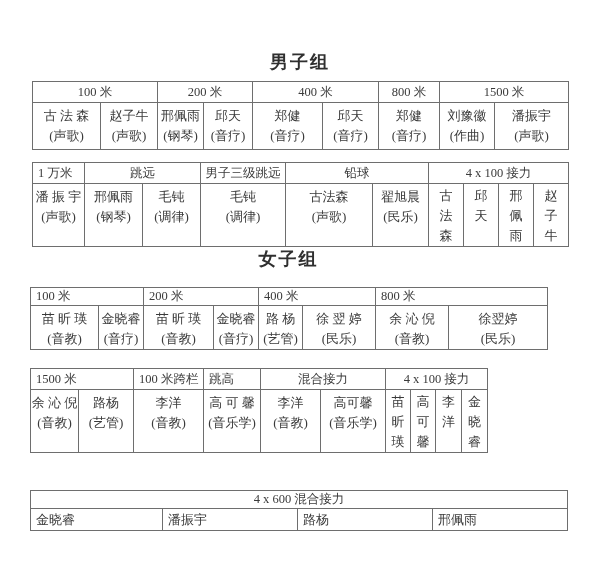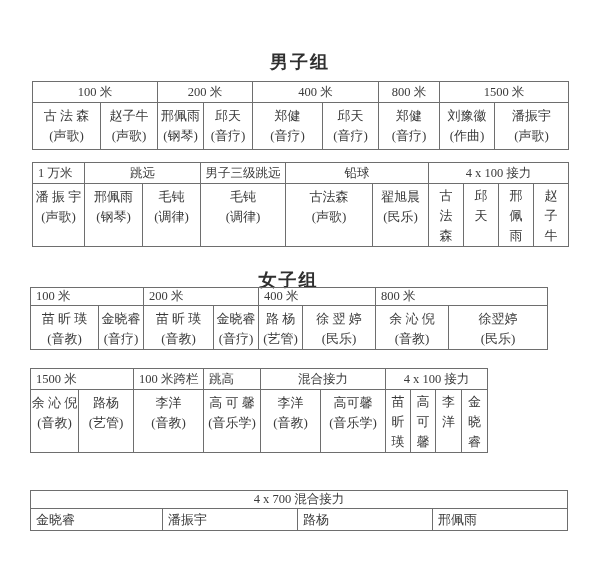--- a/index.html
+++ b/index.html
@@ -162,21 +162,21 @@
           </td>
       <td class="vcell">
             <span class="nm">赵
 子
 牛</span>
           </td>
     </tr>
   </tbody>
     </table>
 
-  <div class="section-title" style="left:30px; top:268px; width:517px;">女子组</div>
+  <div class="section-title" style="left:30px; top:247px; width:517px;">女子组</div>
 
   <table class="t3" style="left:30px; top:287px; width:517px;">
     <colgroup>
       <col style="width:68px">
         <col style="width:45px">
         <col style="width:70px">
         <col style="width:45px">
       <col style="width:44px">
         <col style="width:73px">
         <col style="width:73px">
@@ -297,21 +297,21 @@
 
   <table class="t5" style="left:30px; top:490px; width:537px;">
     <colgroup>
       <col style="width:132px">
         <col style="width:135px">
         <col style="width:135px">
         <col style="width:135px">
     </colgroup>
     <tbody>
         <tr>
-      <th colspan="4">4 x 700 混合接力</th>
+      <th colspan="4">4 x 600 混合接力</th>
     </tr>
     <tr>
       <td class="cleft">
             <span class="nm">金晓睿</span>
           </td>
       <td class="cleft">
             <span class="nm">潘振宇</span>
           </td>
       <td class="cleft">
             <span class="nm">路杨</span>

